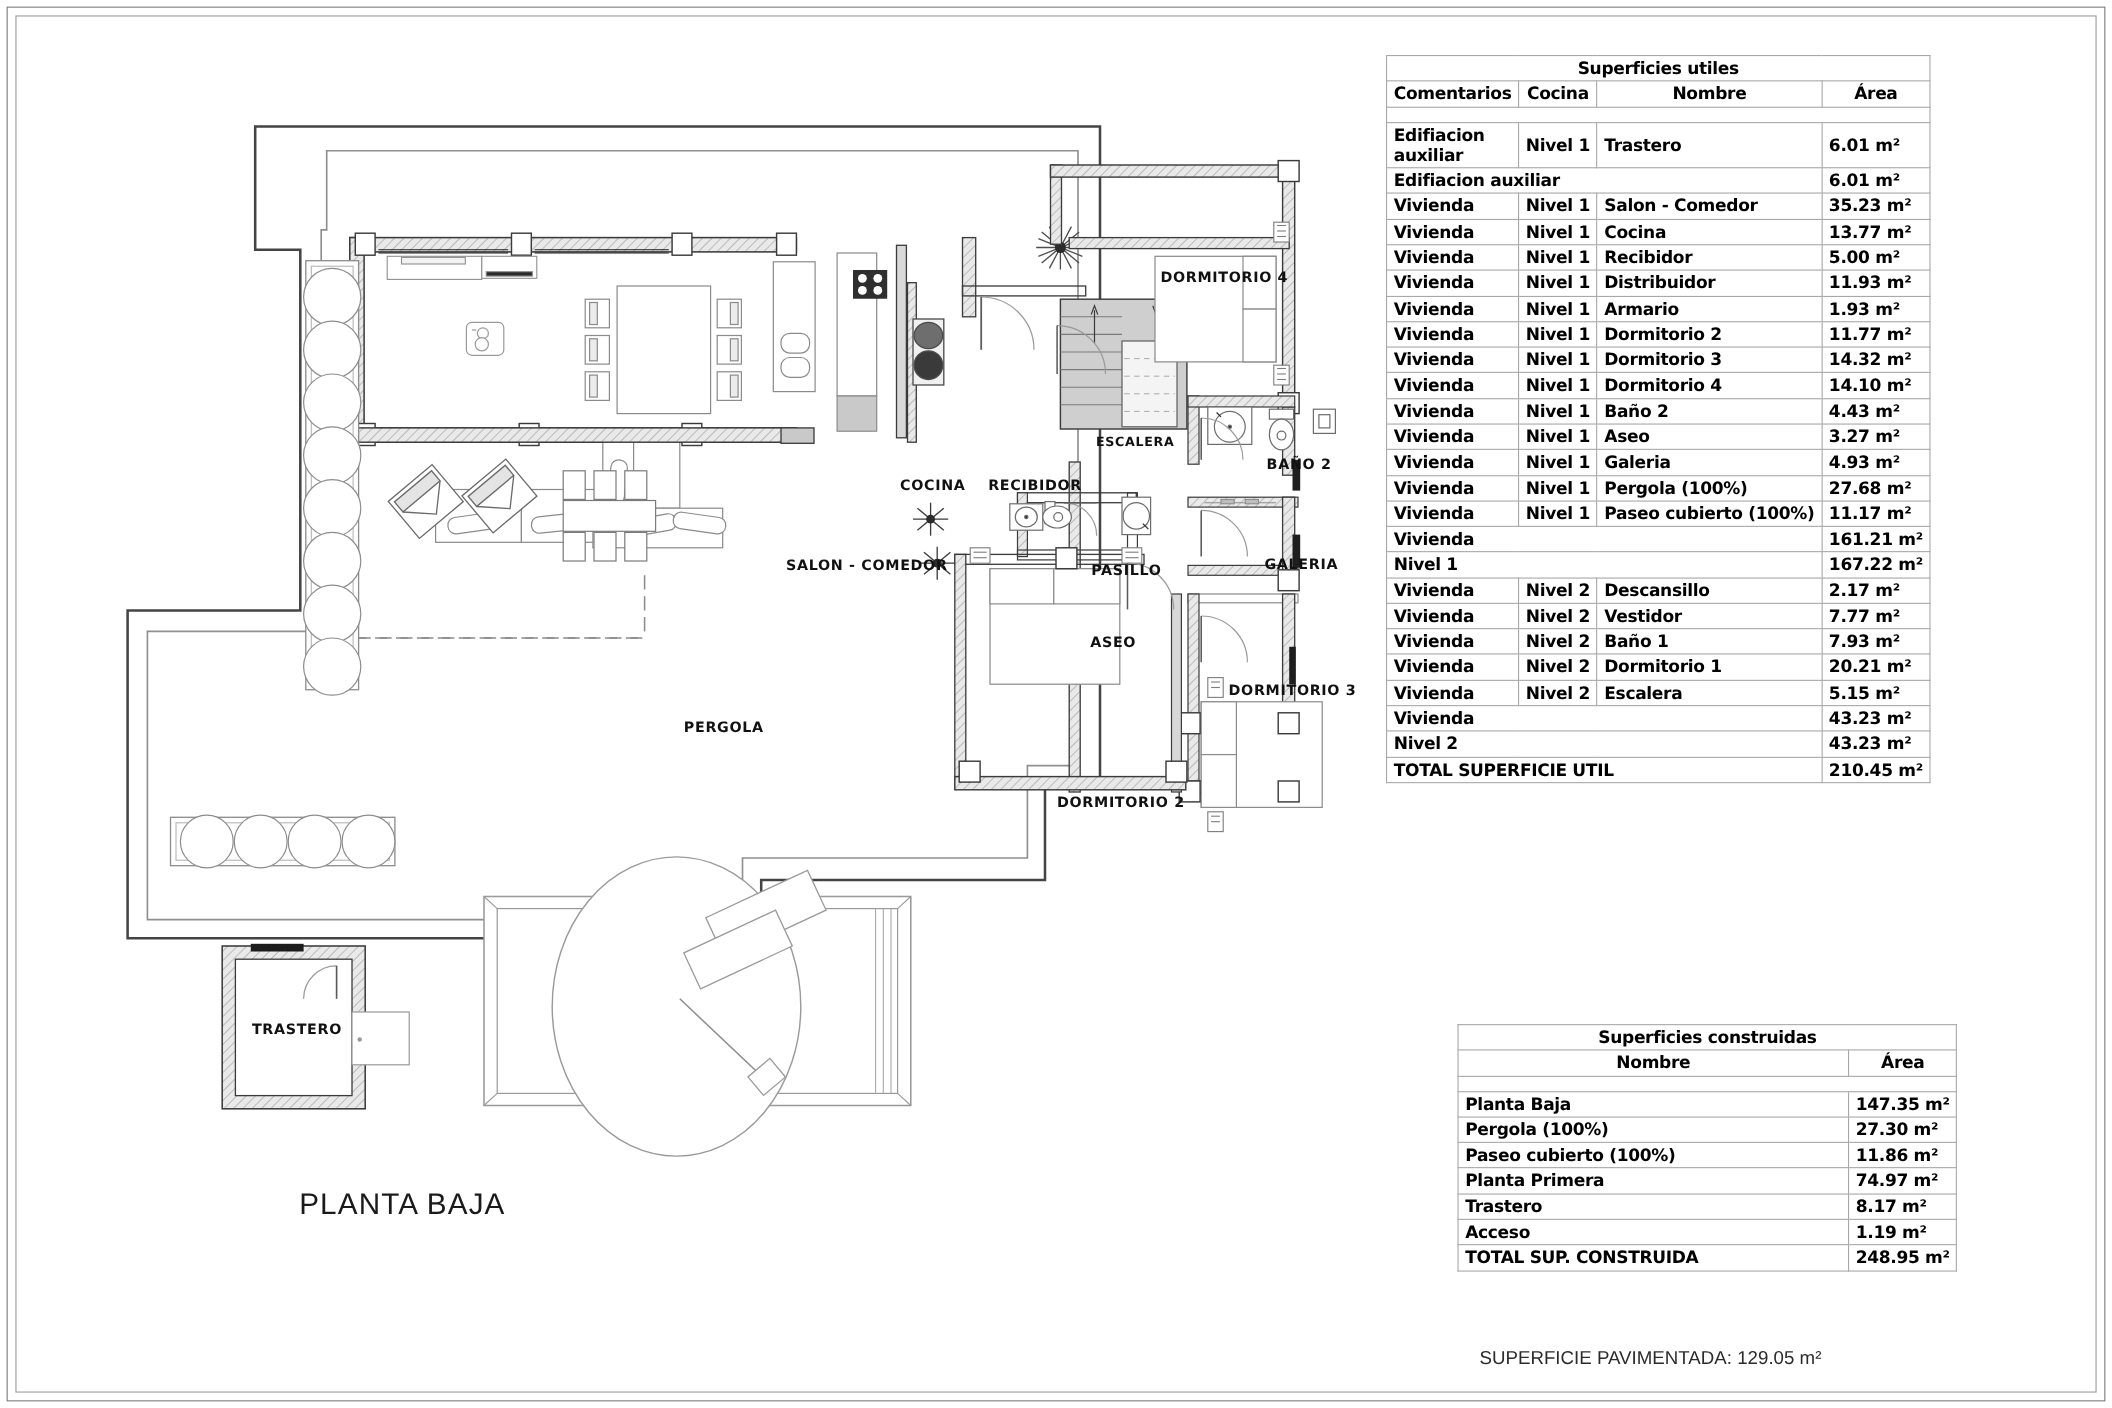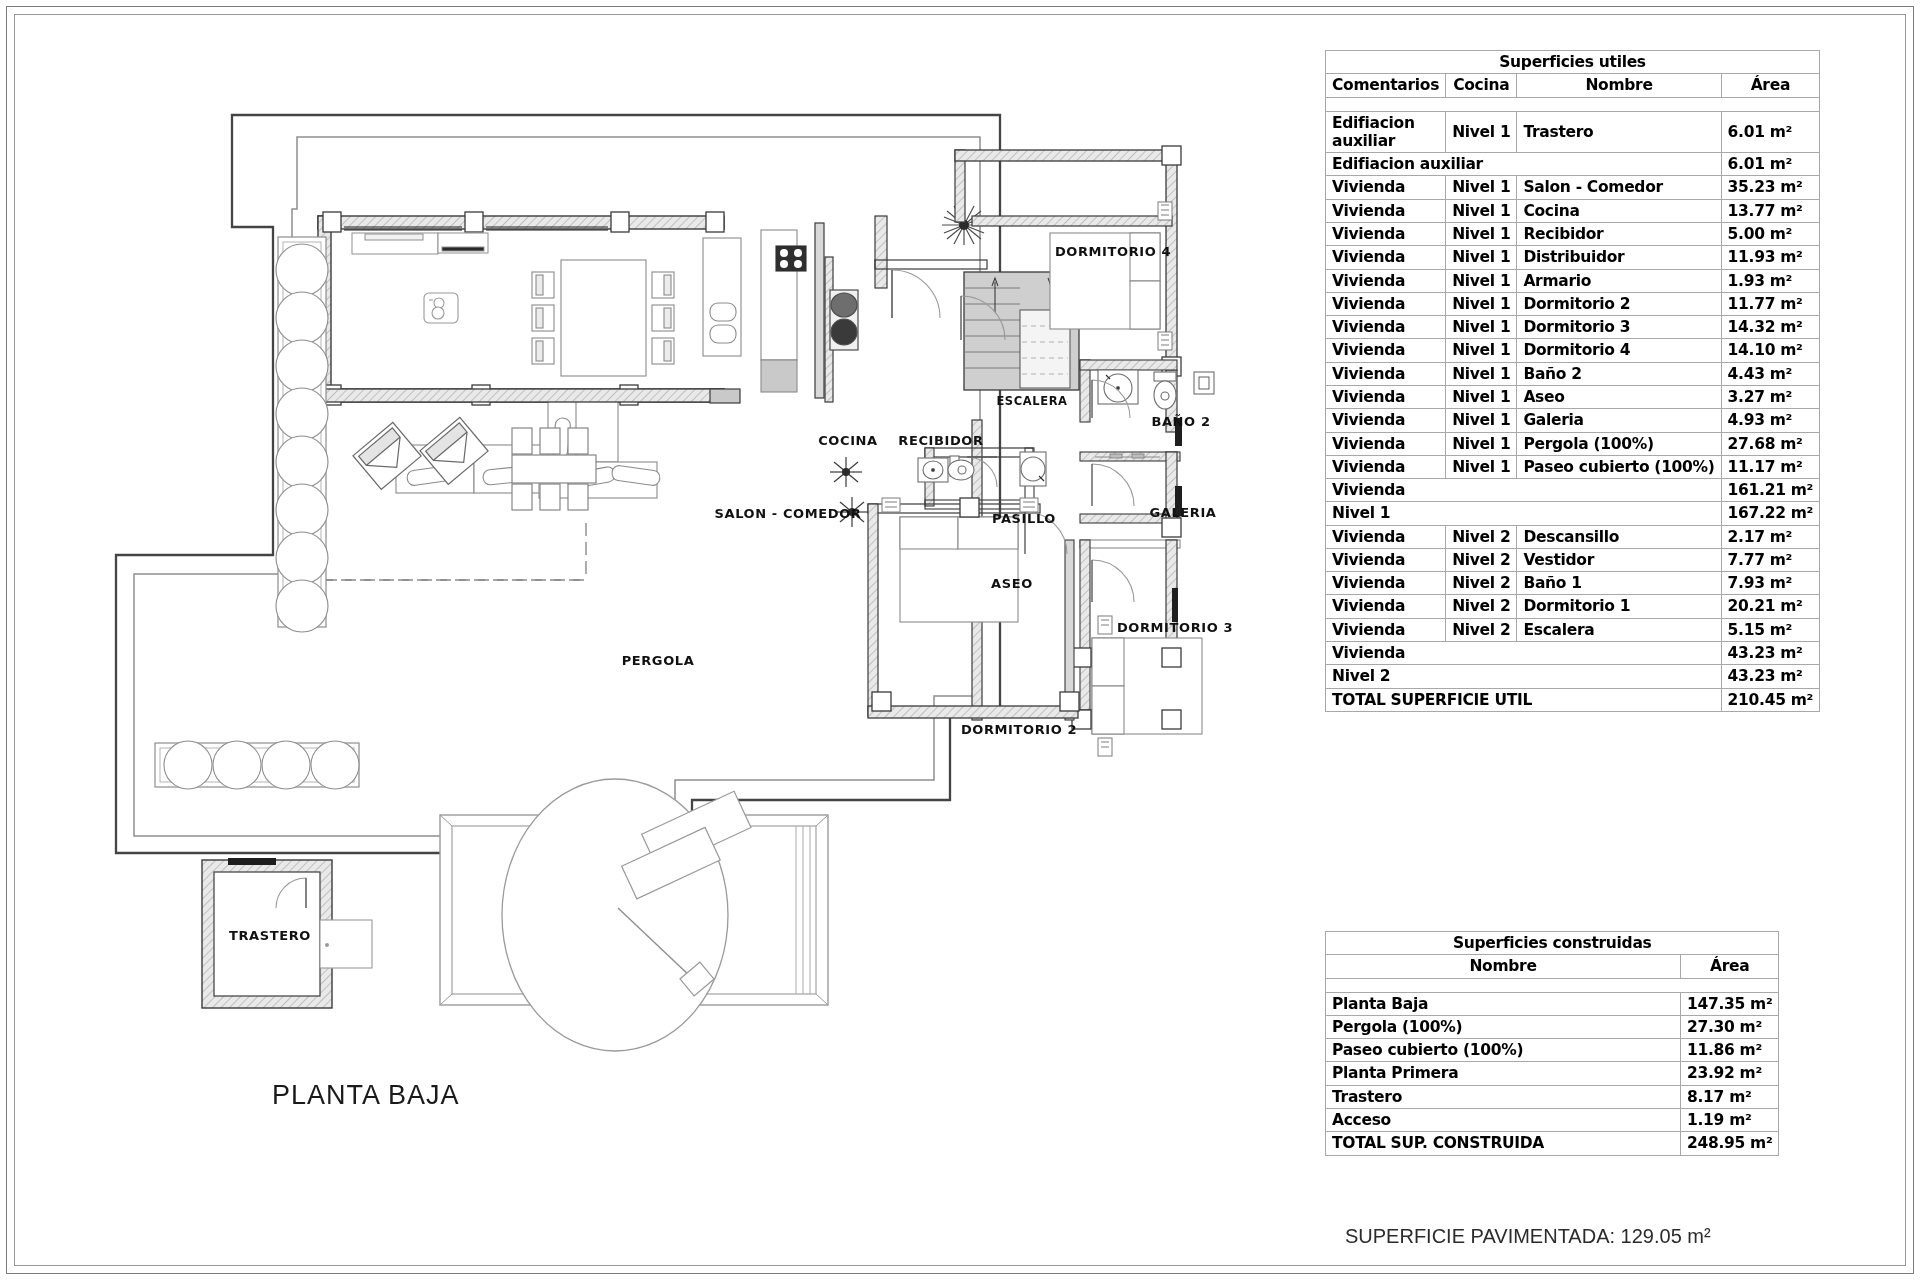--- a/index.html
+++ b/index.html
@@ -57,21 +57,21 @@
   .total-row td{
     border:none;
     font-size:16.5px;
     padding:5px 6px 3px 6px;
   }
   .spacer-row td{border:none;height:9px;padding:0;}
   .grp-start td{border-top:1px solid #a8a8a8;}
   .note{
     position:absolute;
     font-family:"Liberation Sans", sans-serif;
-    font-size:20px;
+    font-size:17px;
     color:#2b2b2b;
     white-space:nowrap;
   }
   .plan-title{
     position:absolute;
     font-family:"Liberation Sans", sans-serif;
     font-size:27px;
     letter-spacing:1px;
     color:#1a1a1a;
   }
@@ -545,21 +545,21 @@
       <text class="rl" x="638" y="645">PERGOLA</text>
       <text class="rl" x="1155" y="612">DORMITORIO 3</text>
       <text class="rl" x="999" y="714">DORMITORIO 2</text>
       <text class="rl" x="250" y="920">TRASTERO</text>
     </g>
   </svg>
   </div>
 
   <div class="plan-title" style="left:272px;top:1080px;">PLANTA BAJA</div>
 
-  <div class="tbl-wrap" style="left:1325px;top:50px;">
+  <div class="tbl-wrap" style="left:1260px;top:50px;">
     <table class="sched">
       <tbody>
           <tr>
         <td class="title-cell" colspan="4">Superficies utiles</td>
       </tr>
       <tr class="hdr">
         <td style="width:104px">Comentarios</td>
         <td style="width:52px">Cocina</td>
         <td style="width:186px">Nombre</td>
         <td style="width:84px;text-align:center">Área</td>
@@ -739,21 +739,21 @@
           <tr>
             <td>Pergola (100%)</td>
             <td class="col-area">27.30 m²</td>
           </tr>
           <tr>
             <td>Paseo cubierto (100%)</td>
             <td class="col-area">11.86 m²</td>
           </tr>
           <tr>
             <td>Planta Primera</td>
-            <td class="col-area">23.92 m²</td>
+            <td class="col-area">74.97 m²</td>
           </tr>
           <tr>
             <td>Trastero</td>
             <td class="col-area">8.17 m²</td>
           </tr>
           <tr>
             <td>Acceso</td>
             <td class="col-area">1.19 m²</td>
           </tr>
         </tbody>

